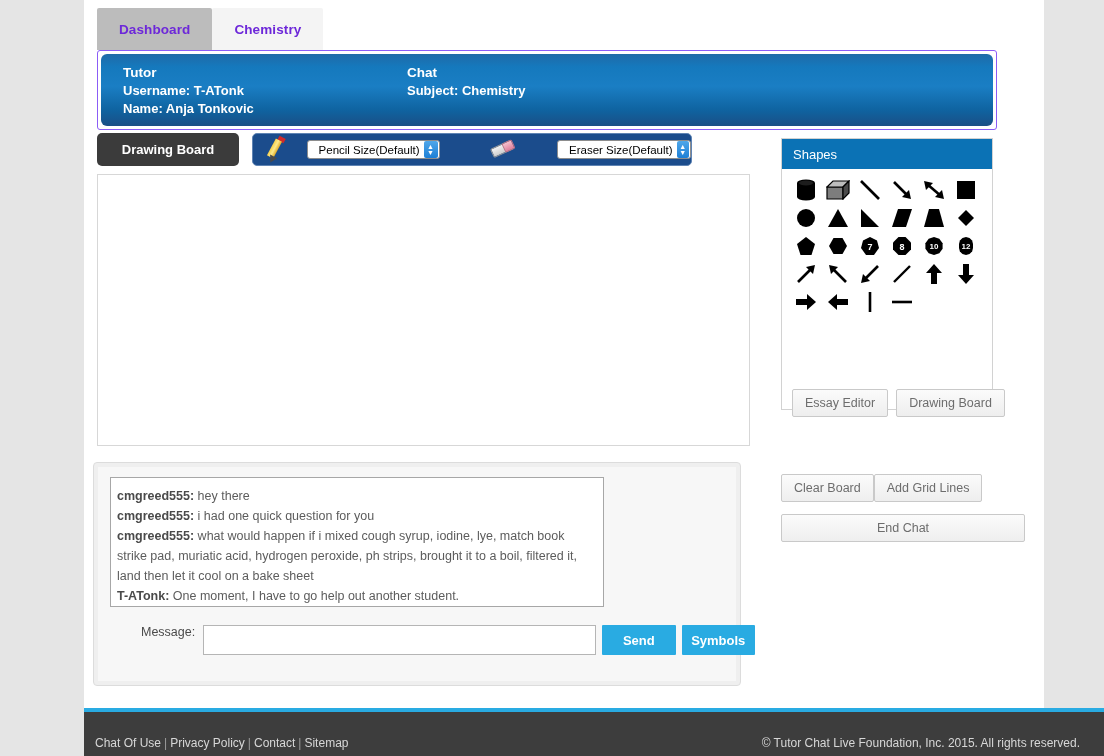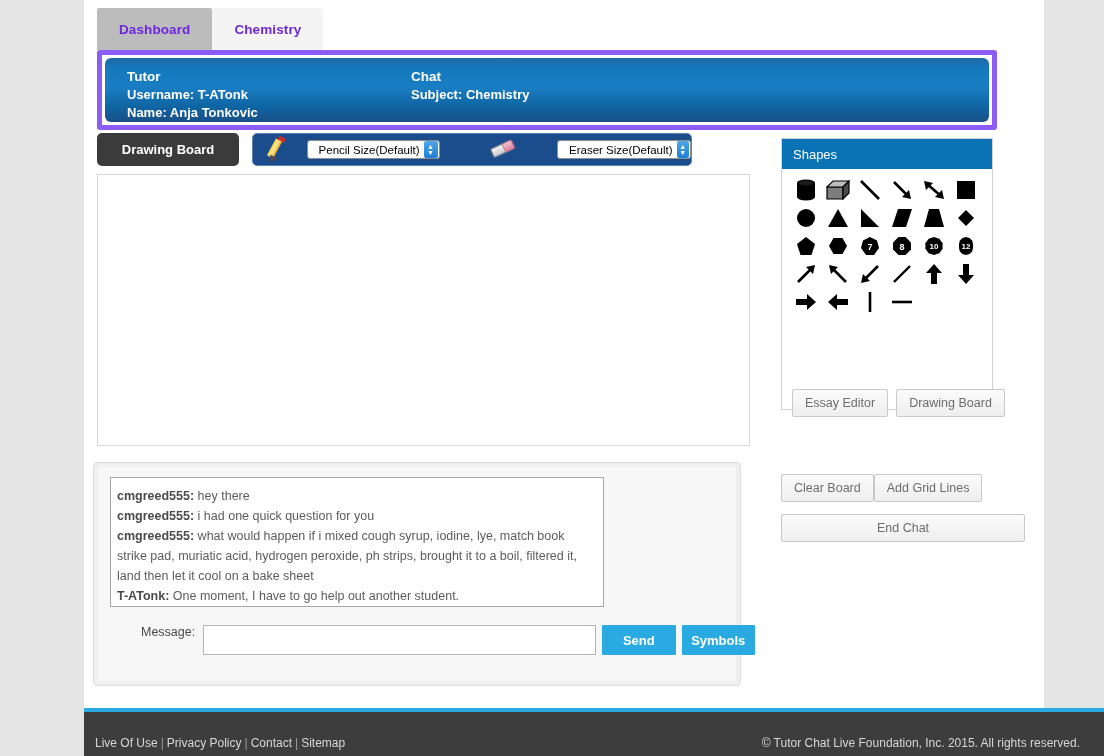--- a/index.html
+++ b/index.html
@@ -41,21 +41,21 @@
     letter-spacing: .1px;
   }
   .tab.inactive { background: #bcbcbc; }
   .tab.active   { background: #f4f4f4; }
 
   
   #info-header {
     position: absolute;
     left: 13px; top: 50px;
     width: 900px; height: 80px;
-    border: 5px solid #8b5cf6;
+    border: 1px solid #8b5cf6;
     background: #ffffff;
     padding: 3px;
     border-radius: 3px;
   }
   #info-header-inner {
     width: 100%; height: 100%;
     border-radius: 6px;
     background: linear-gradient(to bottom, #1f6aa8 0%, #1579bd 18%, #1a7ec4 45%, #0f63a0 78%, #1a4f86 100%);
     padding: 12px 22px;
     color: #ffffff;
@@ -574,18 +574,18 @@
 
     <div id="end-chat-row">
       <button class="gray-btn" id="end-chat-button">End Chat</button>
     </div>
 
   </div>
 
   <div id="footer">
     <div id="footer-accent"></div>
     <div id="footer-links">
-      <a>Live Of Use</a><span class="sep">|</span><a>Privacy Policy</a><span class="sep">|</span><a>Contact</a><span class="sep">|</span><a>Sitemap</a>
+      <a>Chat Of Use</a><span class="sep">|</span><a>Privacy Policy</a><span class="sep">|</span><a>Contact</a><span class="sep">|</span><a>Sitemap</a>
     </div>
     <div id="footer-copy">© Tutor Chat Live Foundation, Inc. 2015. All rights reserved.</div>
   </div>
 
 </div>
 
 </body></html>

